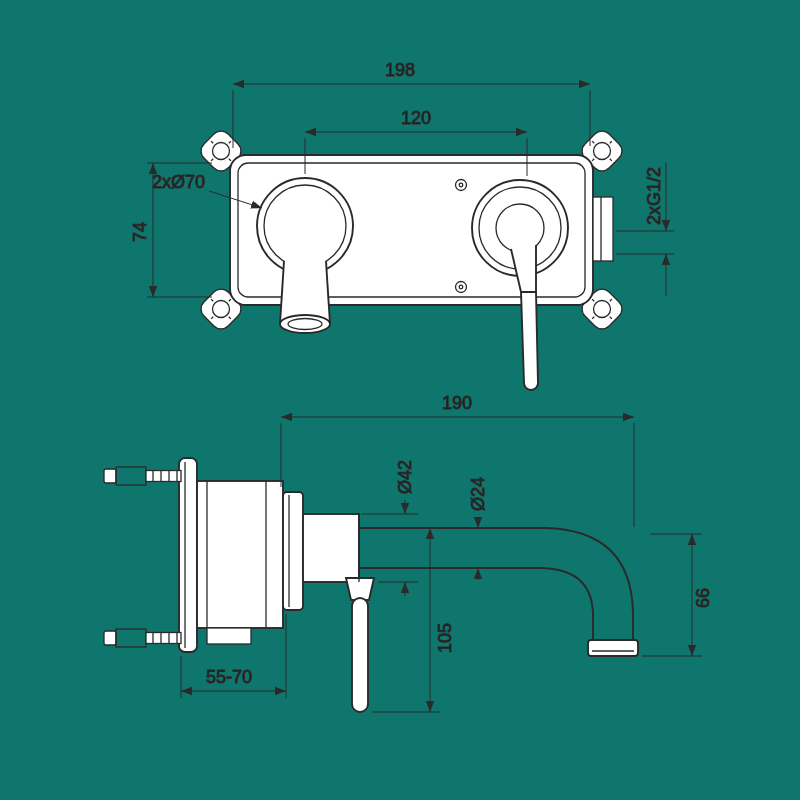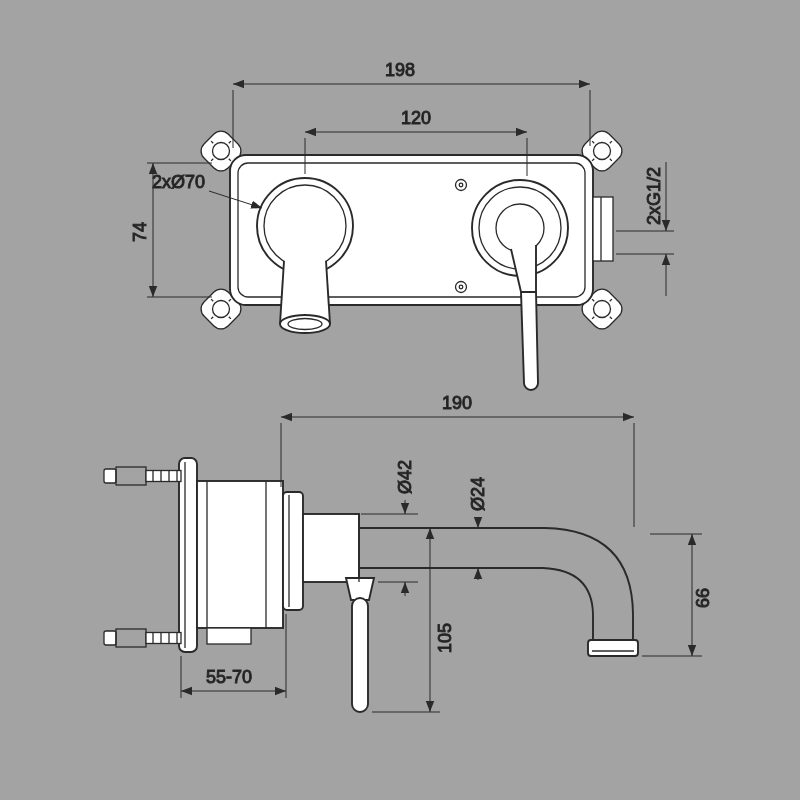--- a/index.html
+++ b/index.html
@@ -1,16 +1,16 @@
 <!DOCTYPE html>
 <html><head>
 <meta charset="utf-8">
 <style>
   html,body{margin:0;padding:0;background:#ffffff;}
-  .page{width:800px;height:800px;background:#a3a3a3;position:relative;overflow:hidden;}
+  .page{width:800px;height:800px;background:#0f766e;position:relative;overflow:hidden;}
   svg{display:block;}
   .ln1{fill:none;stroke:#2a2a2a;stroke-width:1.3;}
   .ln2{fill:none;stroke:#2a2a2a;stroke-width:1.9;}
   .dim{fill:none;stroke:#2a2a2a;stroke-width:1;}
   .fw{fill:#ffffff;}
   text{font-family:"Liberation Sans","DejaVu Sans",sans-serif;font-size:18px;fill:#1a1a1a;}
 </style>
 </head>
 <body>
 

